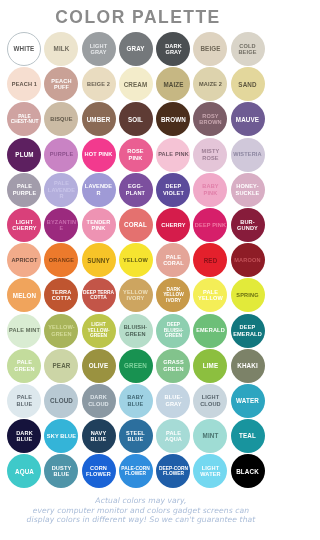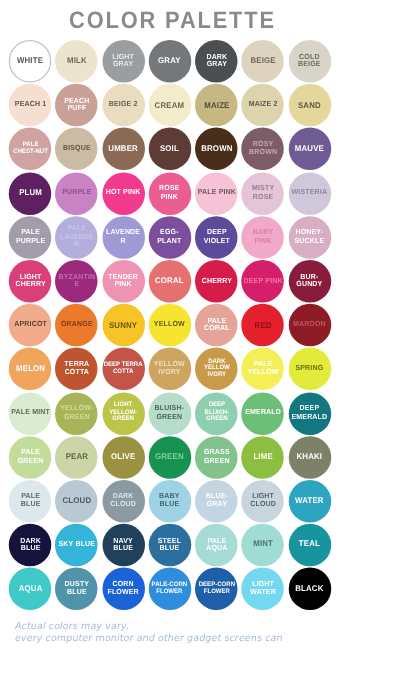--- a/index.html
+++ b/index.html
@@ -85,21 +85,21 @@
     left: 12px;
     top: 496px;
     width: 258px;
     font-family: "DejaVu Sans", sans-serif;
     font-style: italic;
     font-size: 7.6px;
     line-height: 9.6px;
     color: #a9bcd8;
     letter-spacing: 0.1px;
   }
-  #footer .fline { display: block; white-space: nowrap; }
+  #footer .fline { display: block; white-space: nowrap; text-align: center; }
 </style>
 </head>
 <body>
 
 <div id="page">
 
   <div id="title">COLOR PALETTE</div>
 
   <div id="grid">
       <div class="row">
@@ -398,16 +398,17 @@
           <span class="label" style="color: rgb(255, 255, 255);">LIGHT WATER</span>
         </div>
         <div class="swatch" title="BLACK" style="background: rgb(0, 0, 0);">
           <span class="label lg" style="color: rgb(255, 255, 255);">BLACK</span>
         </div>
       </div>
     </div>
 
   <div id="footer">
       <span class="fline">Actual colors may vary,</span>
-      <span class="fline">every computer monitor and other gadget screens can</span>
+      <span class="fline">every computer monitor and colors gadget screens can</span>
+      <span class="fline">display colors in different way! So we can't guarantee that</span>
     </div>
 
 </div>
 
 </body></html>

